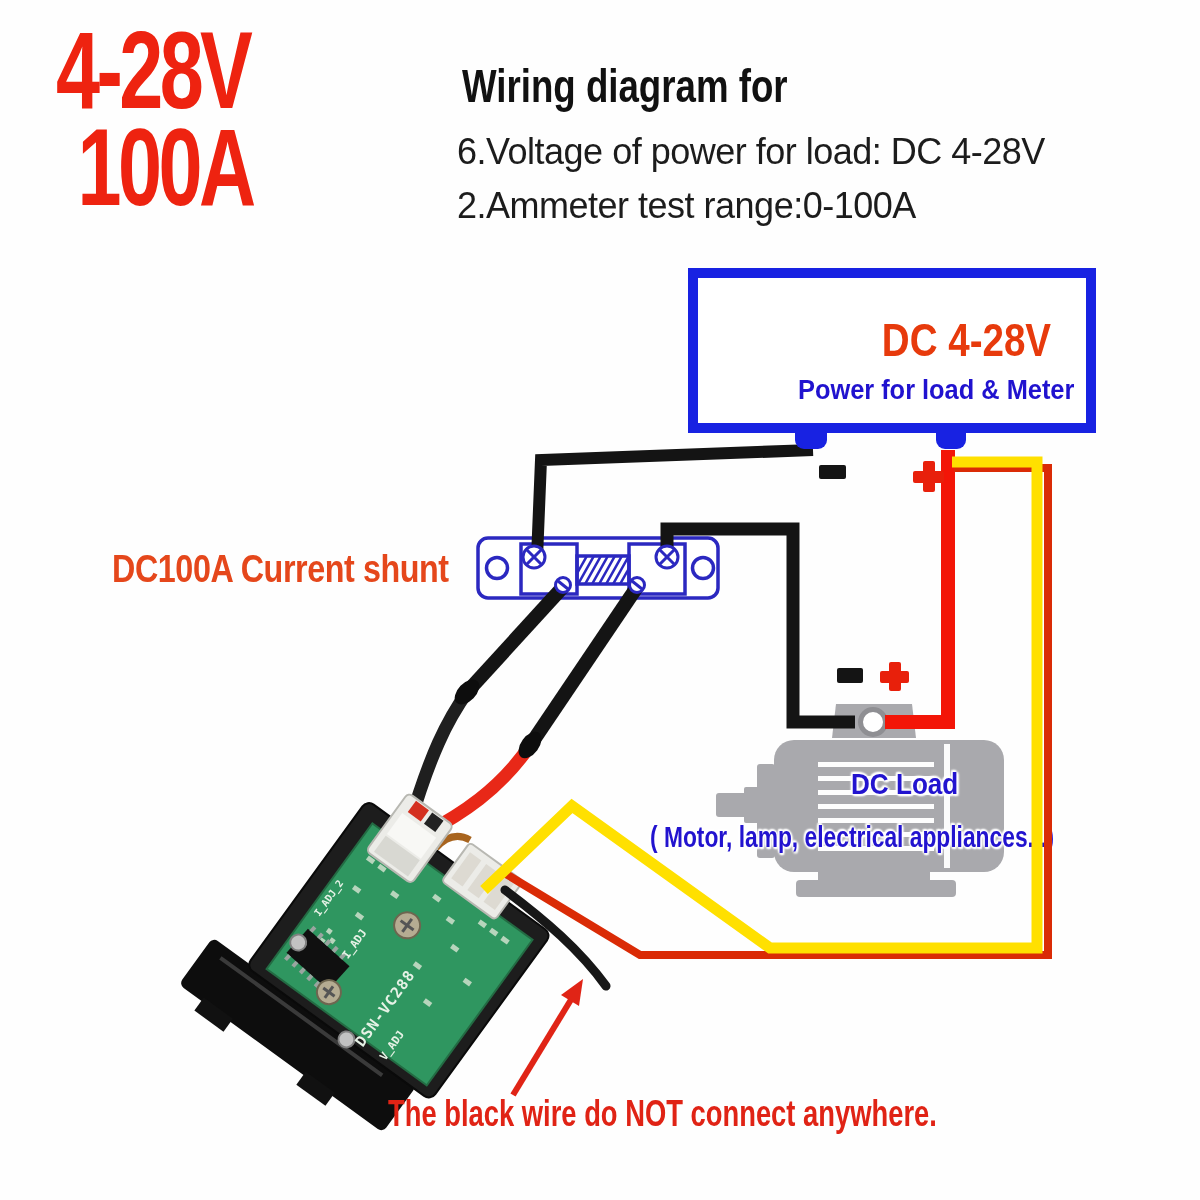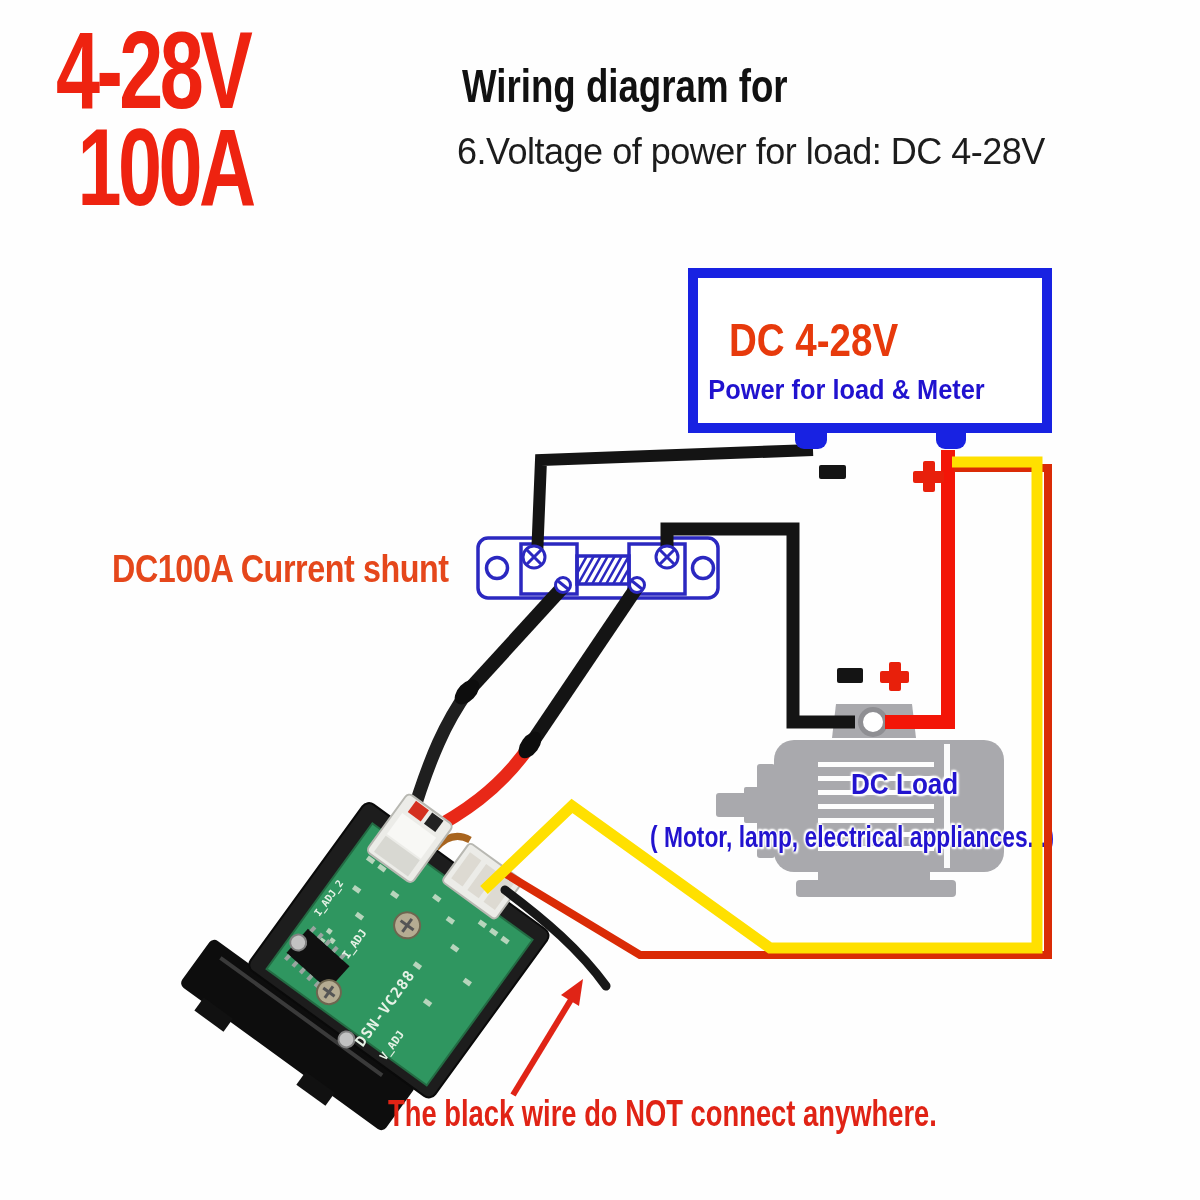--- a/index.html
+++ b/index.html
@@ -14,22 +14,22 @@
   .badge{left:56px;top:22px;color:#ee2310;font-weight:bold;font-size:110px;line-height:0.88;
          transform:scaleX(0.72);transform-origin:top left;letter-spacing:-5px;z-index:2;}
   .badge .l2{margin-left:30px;}
 
   .title{left:462px;top:58px;font-size:47px;font-weight:bold;color:#111;
          transform:scaleX(0.78);transform-origin:top left;letter-spacing:0;z-index:2;}
   .note{left:457px;font-size:36px;color:#1c1c1c;letter-spacing:-0.5px;z-index:2;}
   .note1{top:131px;}
   .note2{top:185px;}
 
-  .power-box{left:688px;top:268px;width:364px;height:165px;box-sizing:border-box;
-             border:10px solid #1822e2;background:#fff;text-align:left;z-index:2;}
+  .power-box{left:688px;top:268px;width:408px;height:165px;box-sizing:border-box;
+             border:10px solid #1822e2;background:#fff;text-align:right;z-index:2;}
   .pb-title{margin-top:34px;font-size:47px;font-weight:bold;color:#e73a0c;
             transform:scaleX(0.82);letter-spacing:0px;}
   .pb-sub{margin-top:8px;font-size:27px;font-weight:bold;color:#2012cf;transform:scaleX(0.94);}
   .tab{position:absolute;top:430px;height:19px;background:#1822e2;
        border-radius:0 0 9px 9px;z-index:2;}
   .tab-left{left:795px;width:32px;}
   .tab-right{left:936px;width:30px;}
 
   .minus-bar{position:absolute;background:#141414;border-radius:2px;z-index:2;font-size:0;}
   .minus-power{left:819px;top:465px;width:27px;height:14px;}
@@ -224,20 +224,21 @@
     </g>
   </svg>
 
   <div class="abs badge txt-layer">
     <div>4-28V</div>
     <div class="l2">100A</div>
   </div>
 
   <div class="abs title txt-layer">Wiring diagram for</div>
   <div class="abs note note1 txt-layer">6.Voltage of power for load: DC 4-28V</div>
+  <div class="abs note note2 txt-layer">2.Ammeter test range:0-100A</div>
 
   <div class="abs power-box txt-layer">
     <div class="pb-title">DC 4-28V</div>
     <div class="pb-sub">Power for load &amp; Meter</div>
   </div>
   <div class="tab tab-left"></div>
   <div class="tab tab-right"></div>
 
   <div class="abs minus-bar minus-power txt-layer">
       <span class="sr">-</span>

